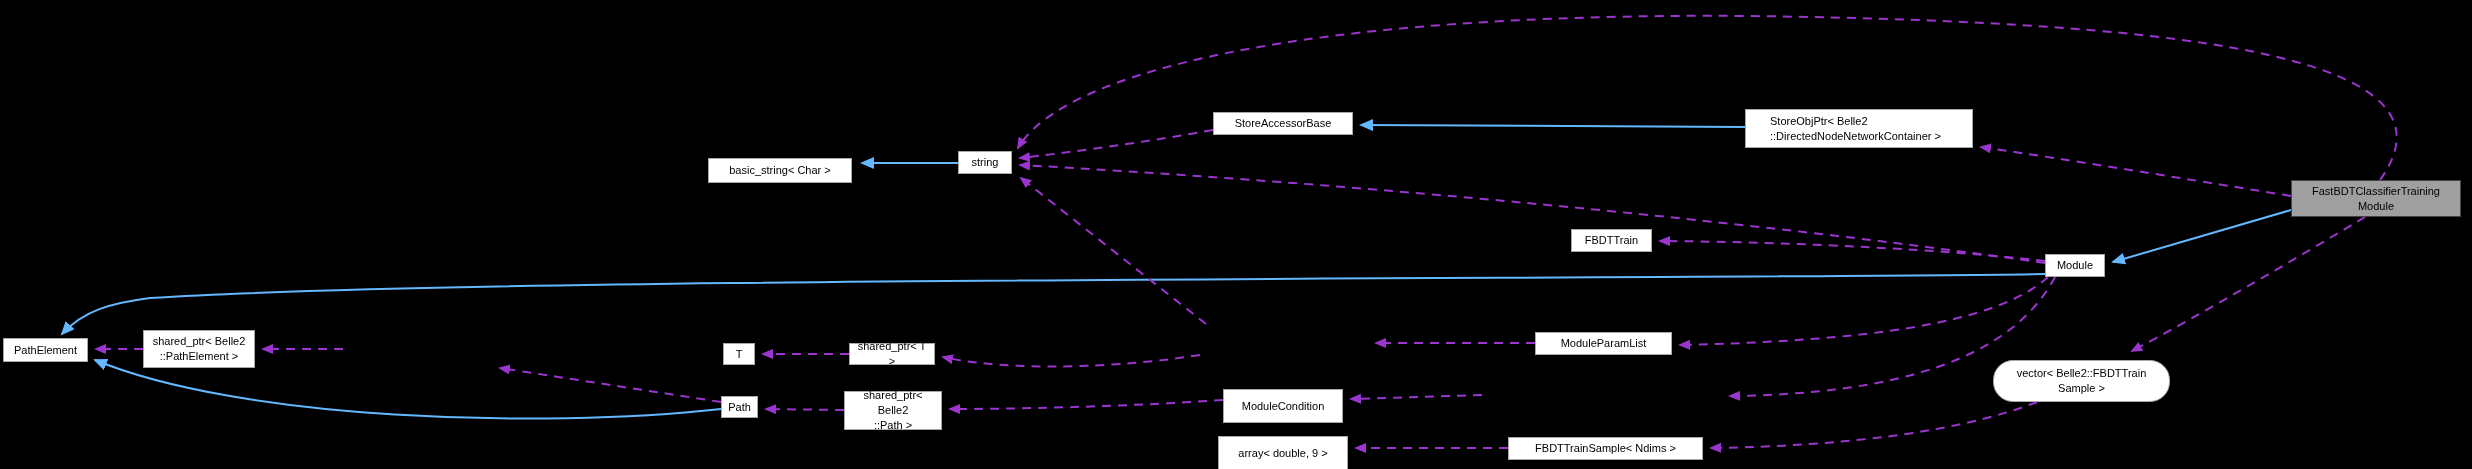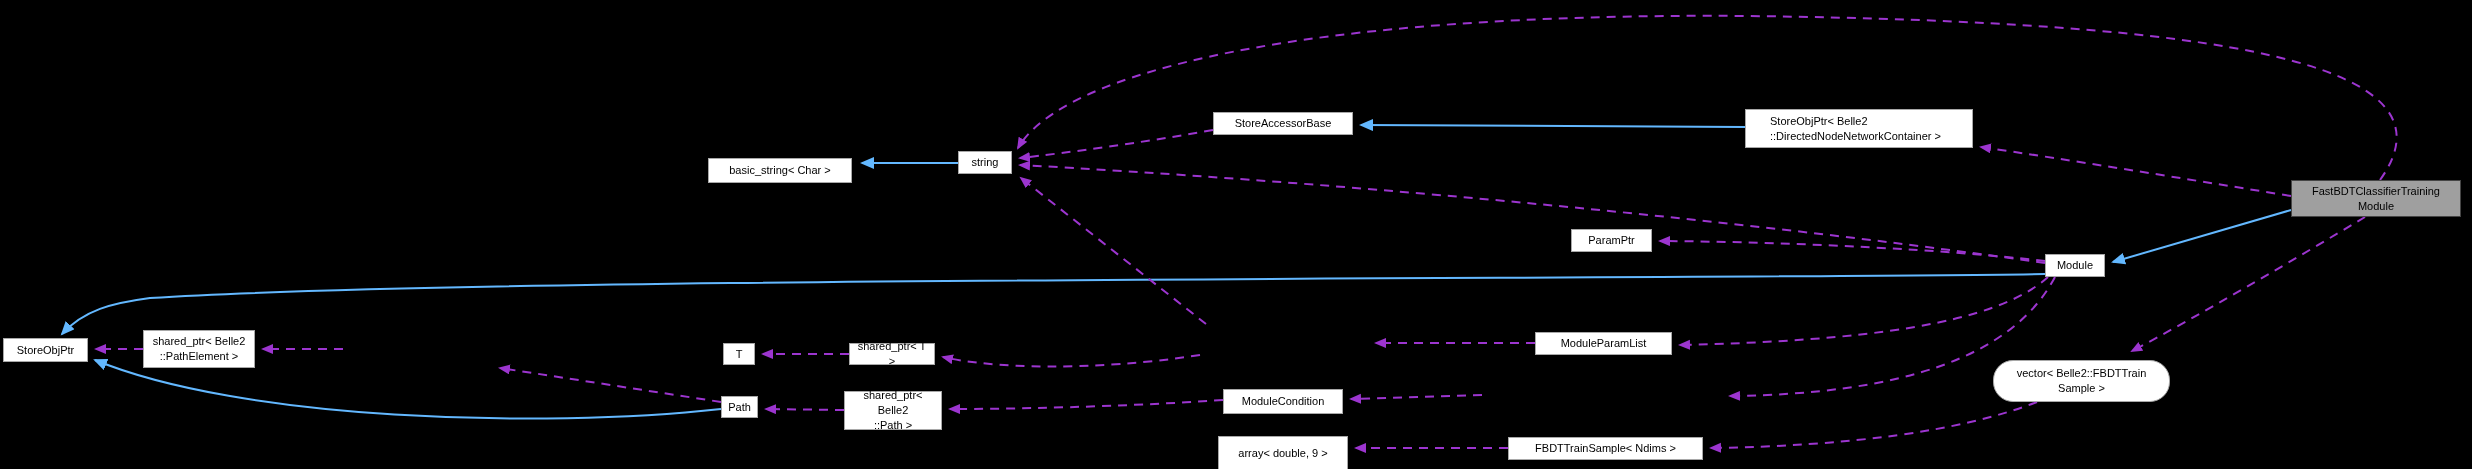--- a/index.html
+++ b/index.html
@@ -63,45 +63,45 @@
   <div class="node" style="left:958px;top:151px;width:54px;height:23px;">string</div>
 
   <div class="node" style="left:1213px;top:112px;width:140px;height:23px;">StoreAccessorBase</div>
 
   <div class="node left" style="left:1745px;top:109px;width:228px;height:39px;padding-left:24px;">StoreObjPtr&lt; Belle2
 ::DirectedNodeNetworkContainer &gt;</div>
 
   <div class="node hl" style="left:2291px;top:180px;width:170px;height:37px;">FastBDTClassifierTraining
 Module</div>
 
-  <div class="node" style="left:1571px;top:229px;width:81px;height:23px;">ParamPtr</div>
+  <div class="node" style="left:1571px;top:229px;width:81px;height:23px;">FBDTTrain</div>
 
   <div class="node" style="left:2045px;top:254px;width:60px;height:23px;">Module</div>
 
-  <div class="node" style="left:3px;top:338px;width:85px;height:24px;">StoreObjPtr</div>
+  <div class="node" style="left:3px;top:338px;width:85px;height:24px;">PathElement</div>
 
   <div class="node" style="left:143px;top:330px;width:112px;height:38px;">shared_ptr&lt; Belle2
 ::PathElement &gt;</div>
 
 
   <div class="node" style="left:723px;top:343px;width:32px;height:22px;">T</div>
 
   <div class="node" style="left:849px;top:343px;width:86px;height:22px;">shared_ptr&lt; T &gt;</div>
 
 
   <div class="node" style="left:1535px;top:332px;width:137px;height:23px;">ModuleParamList</div>
 
   <div class="node" style="left:1993px;top:360px;width:177px;height:42px;border-radius:20px;">vector&lt; Belle2::FBDTTrain
 Sample &gt;</div>
 
   <div class="node" style="left:721px;top:396px;width:37px;height:22px;">Path</div>
 
   <div class="node" style="left:844px;top:391px;width:98px;height:39px;">shared_ptr&lt; Belle2
 ::Path &gt;</div>
 
-  <div class="node" style="left:1223px;top:389px;width:120px;height:25px;">ModuleCondition</div>
+  <div class="node" style="left:1223px;top:389px;width:120px;height:34px;">ModuleCondition</div>
 
 
   <div class="node" style="left:1218px;top:436px;width:130px;height:35px;">array&lt; double, 9 &gt;</div>
 
   <div class="node" style="left:1508px;top:437px;width:195px;height:23px;">FBDTTrainSample&lt; Ndims &gt;</div>
 
 </div>
 
 </body></html>

